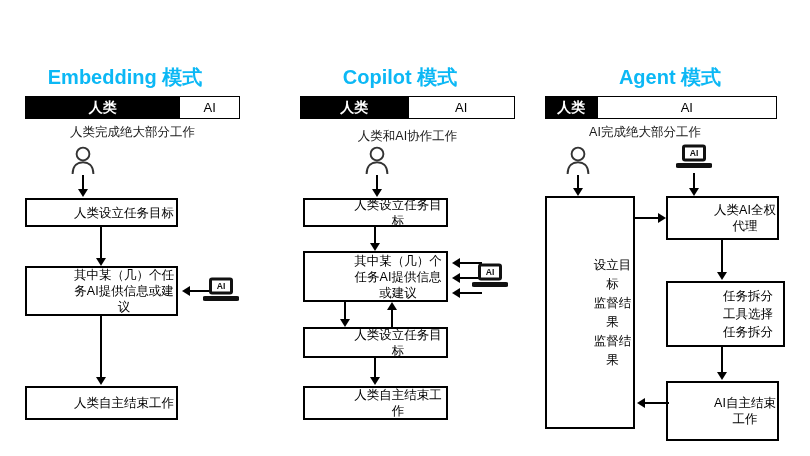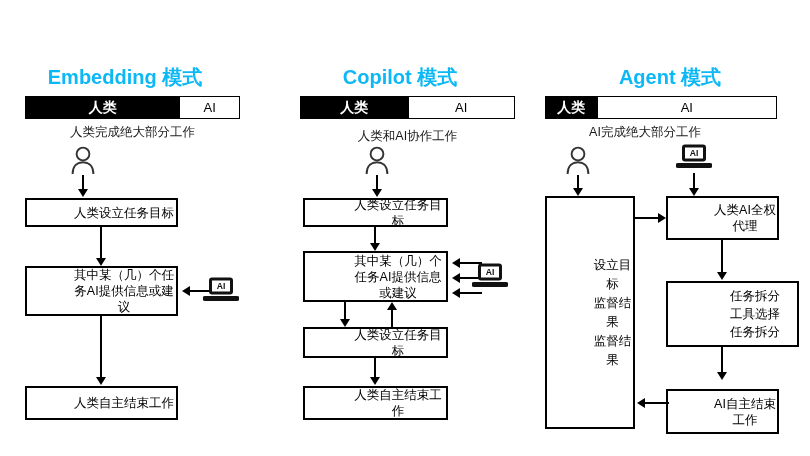--- a/index.html
+++ b/index.html
@@ -269,28 +269,28 @@
     </div>
   </div>
 
   <div class="abs hline" style="left:635px; top:217px; width:24px;"></div>
   <div class="abs arrow-right" style="left:658px; top:213px;"></div>
 
   <div class="abs box" style="left:666px; top:196px; width:113px; height:44px;">人类AI全权代理</div>
   <div class="abs vline" style="left:721px; top:240px; height:33px;"></div>
   <div class="abs arrow-down" style="left:717px; top:272px;"></div>
 
-  <div class="abs box" style="left:666px; top:281px; width:133px; height:66px;">
+  <div class="abs box" style="left:666px; top:281px; width:119px; height:66px;">
     <div style="line-height:18px;">
       <div>任务拆分</div>
       <div>工具选择</div>
       <div>任务拆分</div>
     </div>
   </div>
   <div class="abs vline" style="left:721px; top:347px; height:26px;"></div>
   <div class="abs arrow-down" style="left:717px; top:372px;"></div>
 
-  <div class="abs box" style="left:666px; top:389px; width:113px; height:45px;">AI自主结束工作</div>
+  <div class="abs box" style="left:666px; top:381px; width:113px; height:60px;">AI自主结束工作</div>
 
   <div class="abs hline" style="left:645px; top:402px; width:24px;"></div>
   <div class="abs arrow-left" style="left:637px; top:398px;"></div>
 
 </div>
 
 </body></html>

